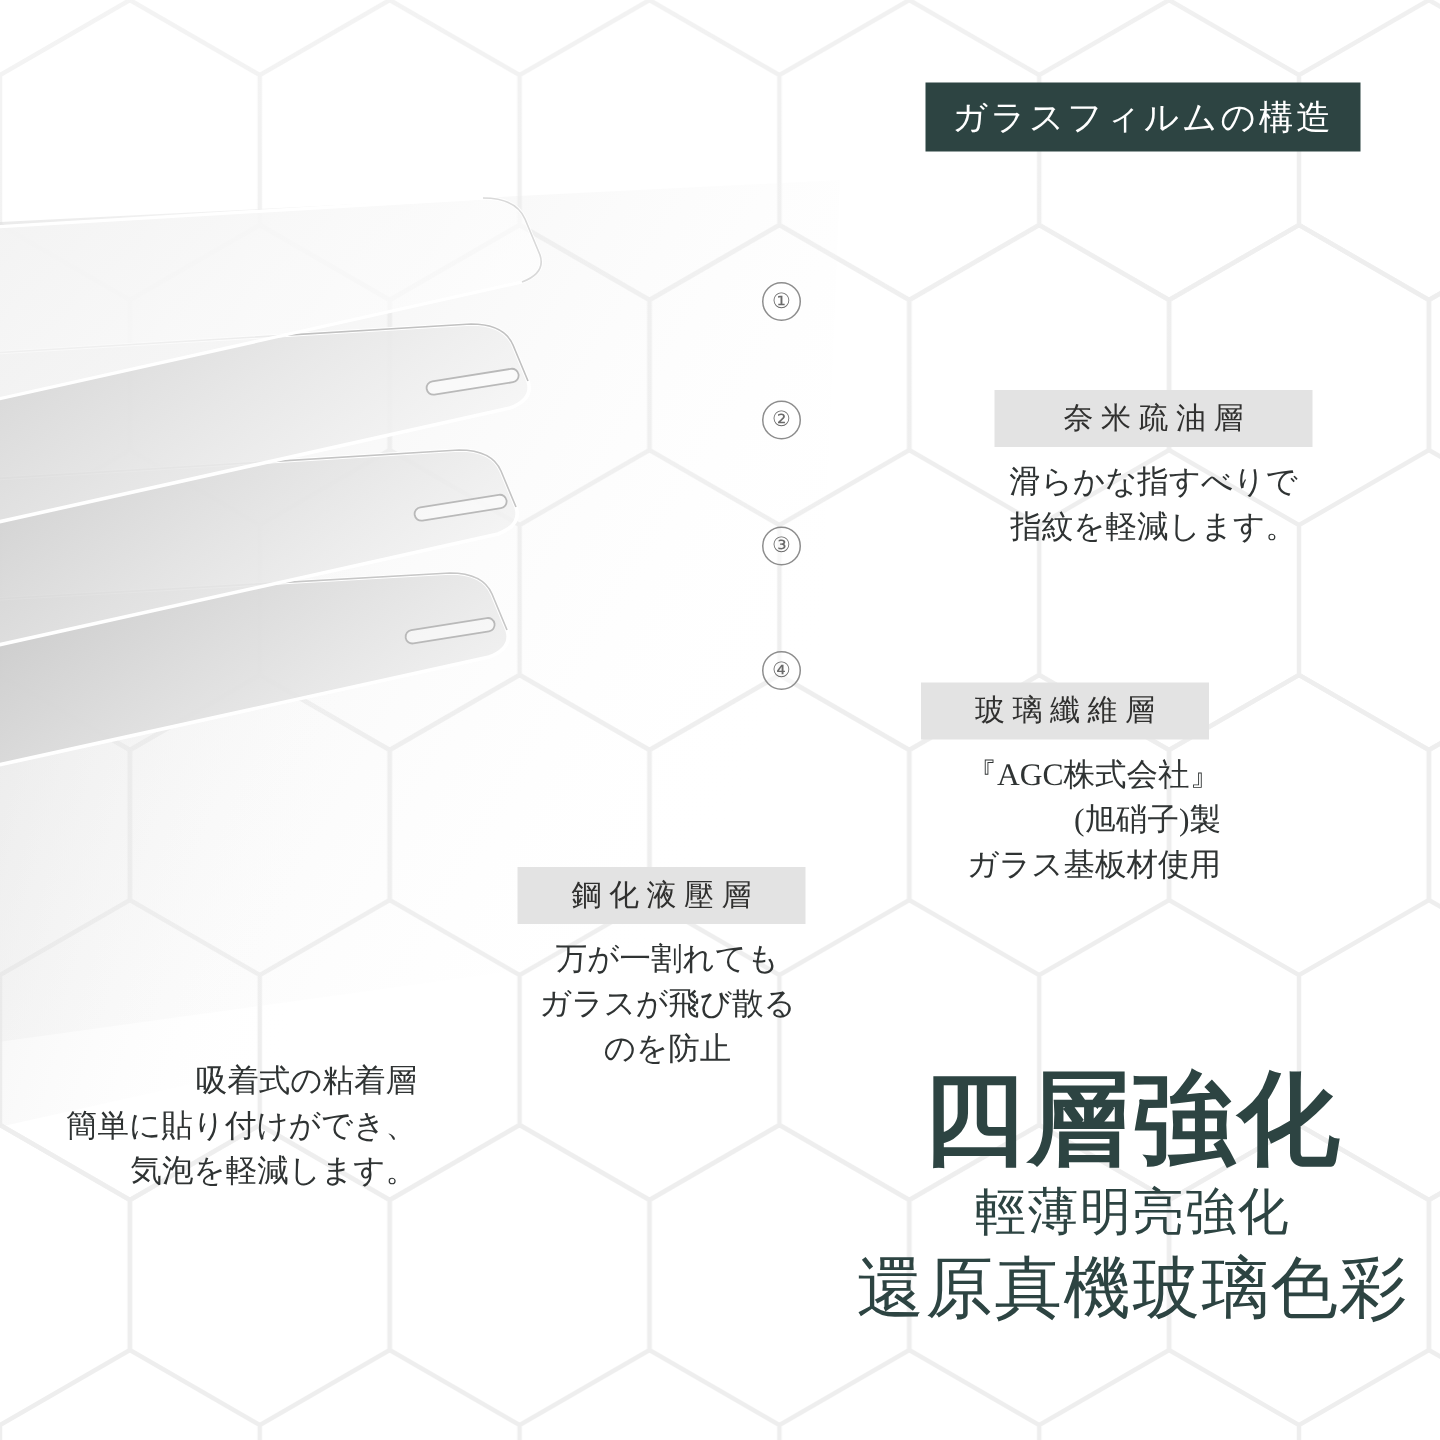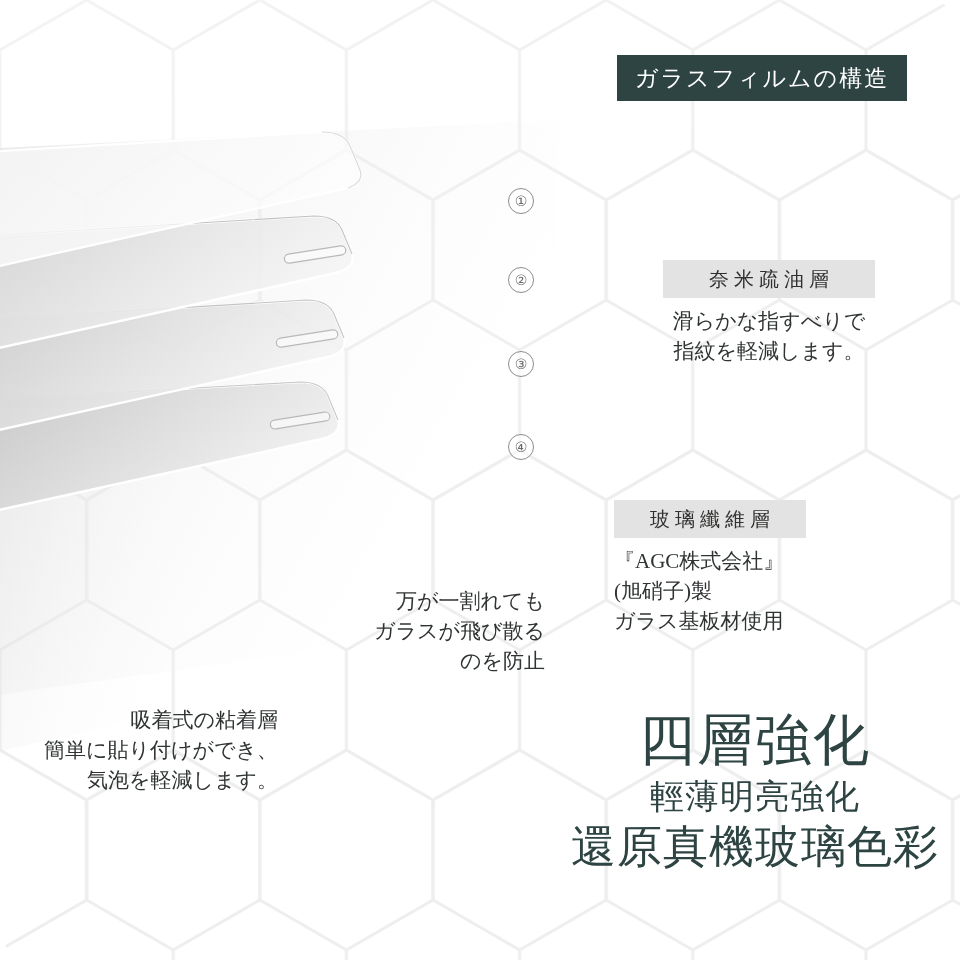--- a/index.html
+++ b/index.html
@@ -7,21 +7,20 @@
   body{
     font-family:"Liberation Serif","DejaVu Serif",serif;
     -webkit-font-smoothing:antialiased;
   }
   #stage{
     position:relative;
     width:960px;
     height:960px;
     overflow:hidden;
     background:#ffffff;
-    border-radius:32px;
   }
 
   
   #hexbg{
     position:absolute;
     inset:0;
     width:960px;
     height:960px;
     pointer-events:none;
   }
@@ -105,42 +104,43 @@
     font-size:21px;
     color:#2f3333;
     line-height:1.42;
     white-space:pre-line;
   }
 
   .callout.c1 .chip{width:212px;}
   .callout.c1 .body-lines{text-align:center;}
 
   .callout.c2 .chip{width:192px;}
-  .callout.c2 .body-lines{text-align:left;}
+  .callout.c2 .body-lines{text-align:right;}
 
   .callout.c3 .chip{width:192px;}
-  .callout.c3 .body-lines{text-align:right;}
+  .callout.c3 .body-lines{text-align:center;}
 
   .callout.c4 .chip{width:237px;}
   .callout.c4 .body-lines{text-align:right;}
 
   
   #hero{
     position:absolute;
     left:560px;
     top:712px;
     width:390px;
     text-align:center;
     color:#2d4442;
   }
   #hero .hero-main{
-    font-size:56px;
+    font-size:68px;
     line-height:1.02;
     letter-spacing:2px;
     white-space:nowrap;
+    font-weight:bold;
   }
   #hero .hero-sub1{
     font-size:34px;
     line-height:1.18;
     margin-top:8px;
     letter-spacing:1px;
     white-space:nowrap;
   }
   #hero .hero-sub2{
     font-size:45px;
@@ -255,30 +255,33 @@
   </div>
 
   <div class="callout c1" style="left:663px; top:260px; width:212px;">
     <div class="chip">
       <span>奈米疏油層</span>
     </div>
     <div class="body-lines">滑らかな指すべりで
 指紋を軽減します。</div>
   </div>
 
-  <div class="callout c2" style="left:614px; top:455px; width:200px;margin-top:45px;">
+  <div class="callout c2" style="left:614px; top:455px; width:200px;">
     <div class="chip">
       <span>玻璃纖維層</span>
     </div>
     <div class="body-lines">『AGC株式会社』
 (旭硝子)製
 ガラス基板材使用</div>
   </div>
 
   <div class="callout c3" style="left:345px; top:578px; width:200px;">
+    <div class="chip">
+      <span>鋼化液壓層</span>
+    </div>
     <div class="body-lines">万が一割れても
 ガラスが飛び散る
 のを防止</div>
   </div>
 
   <div class="callout c4" style="left:38px; top:697px; width:240px;">
     <div class="body-lines">吸着式の粘着層
 簡単に貼り付けができ、
 気泡を軽減します。</div>
   </div>

